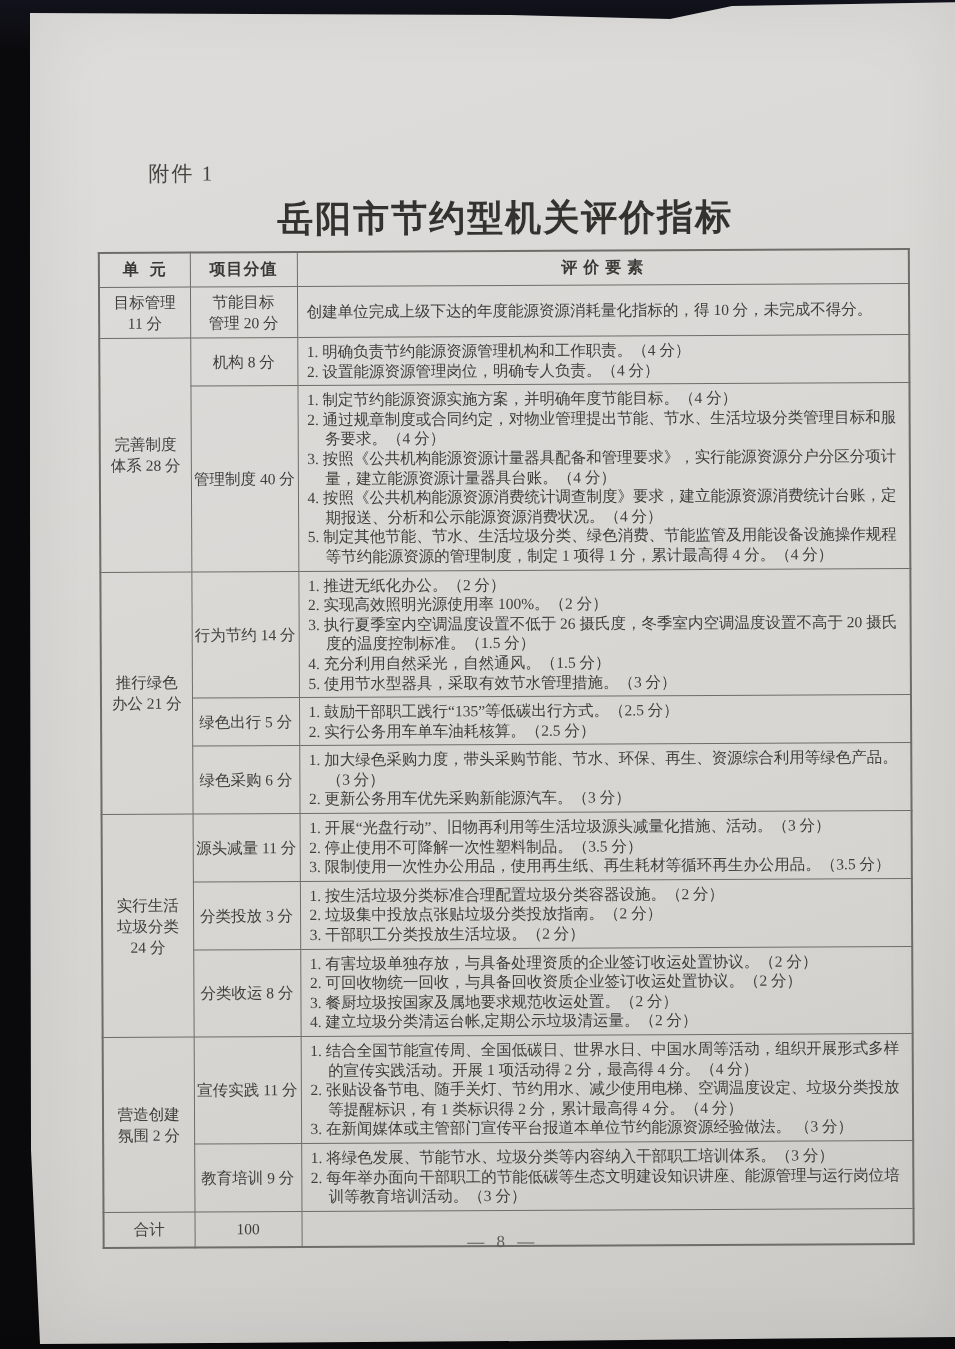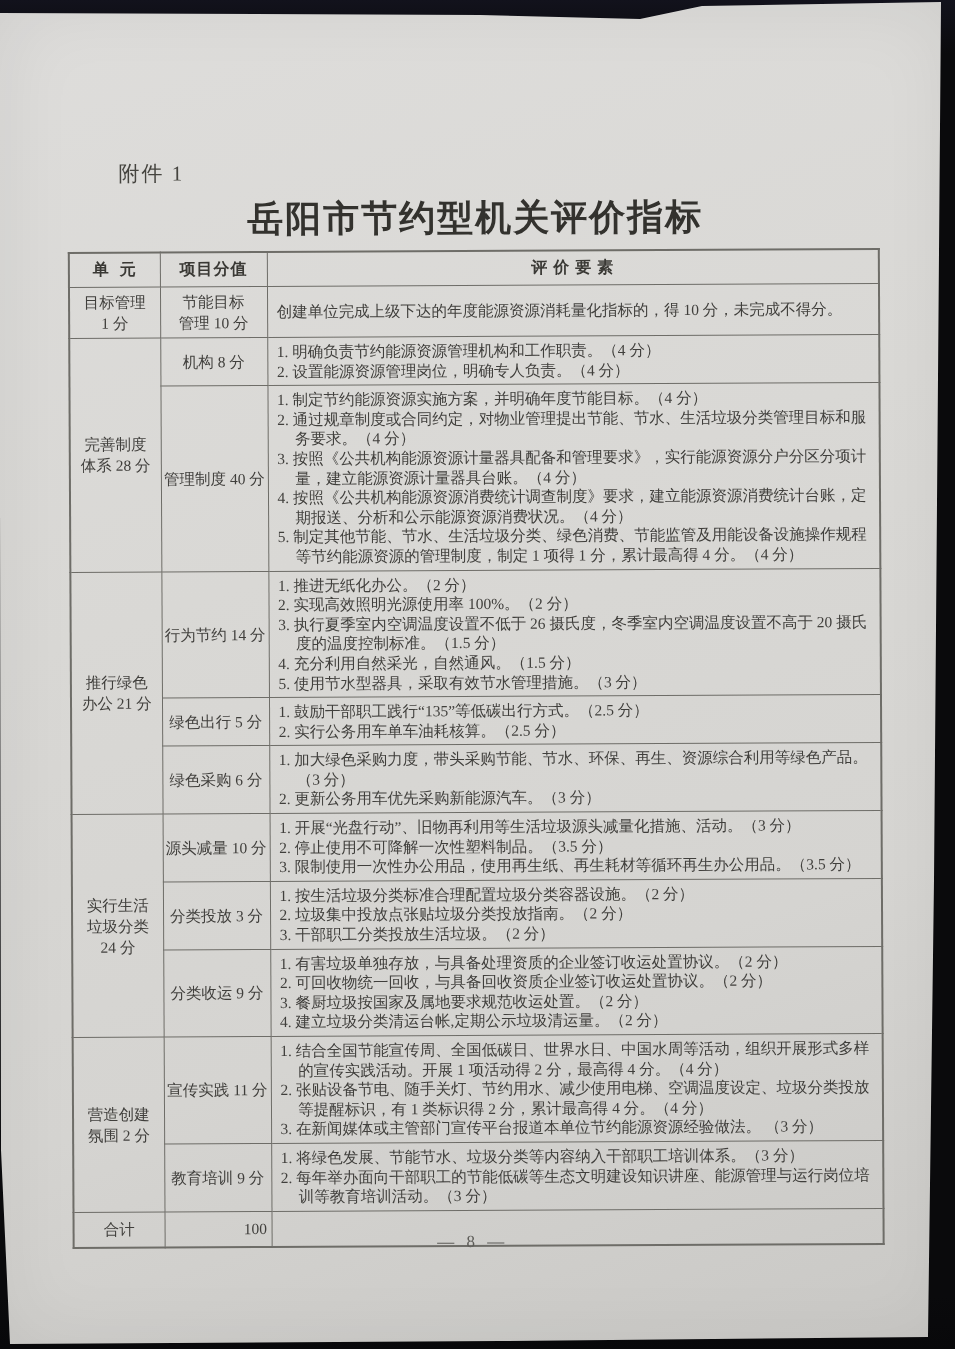--- a/index.html
+++ b/index.html
@@ -12,20 +12,21 @@
   }
   .scan-bg{
     position:absolute;inset:0;
     background:linear-gradient(180deg,#12121c 0%,#0a0a0c 4%,#0a0a0c 96%,#08080a 100%);
   }
   .paper{
     position:absolute;inset:0;
     background:linear-gradient(162deg,#dedddb 0%,#d9d8d5 40%,#d5d4d1 70%,#c9c8c5 100%);
     clip-path:polygon(0 13px,480px 15px,640px 19px,702px 6px,941px 2px,934px 880px,928px 1337px,500px 1341px,10px 1344px,1px 1150px,0 500px);
     box-shadow:inset 0 0 80px rgba(0,0,0,0.07);
+    margin-left:30px;
   }
   .sheet{
     position:absolute;inset:0;
     transform:rotate(-0.28deg);
     transform-origin:475px 700px;
     color:#3e3d3a;
   }
   .attachment{
     position:absolute;left:121px;top:158px;
     font-size:21px;letter-spacing:2px;color:#45443f;
@@ -67,21 +68,21 @@
   }
   td.criteria-cell{
     padding:4px 7px 4px 9px;
     line-height:19.6px;
   }
   .criteria-line{white-space:normal;}
   .criteria-line.hang{
     text-indent:-1.15em;
     padding-left:1.15em;
   }
-  td.total-value-cell{text-align:right;}
+  td.total-value-cell{text-align:center;}
   td.total-empty-cell{}
   tr.total-row td{height:26px;}
   .page-number{
     position:absolute;left:0;top:1232px;width:940px;
     text-align:center;font-size:17px;color:#5d5c58;letter-spacing:4px;
   }
 </style>
 </head>
 <body>
 
@@ -103,23 +104,23 @@
       <thead>
         <tr>
           <th>单  元</th>
           <th>项目分值</th>
           <th>评 价 要 素</th>
         </tr>
       </thead>
       <tbody id="table-body">
           <tr>
             <td class="unit-cell" rowspan="1">目标管理
-1 分</td>
+11 分</td>
             <td class="item-cell">节能目标
-管理 10 分</td>
+管理 20 分</td>
             <td class="criteria-cell">
               <div class="criteria-line">创建单位完成上级下达的年度能源资源消耗量化指标的，得 10 分，未完成不得分。</div>
             </td>
           </tr>
           <tr>
             <td class="unit-cell" rowspan="2">完善制度
 体系 28 分</td>
             <td class="item-cell">机构 8 分</td>
             <td class="criteria-cell">
               <div class="criteria-line hang">1. 明确负责节约能源资源管理机构和工作职责。（4 分）</div>
@@ -159,37 +160,37 @@
             <td class="item-cell">绿色采购 6 分</td>
             <td class="criteria-cell">
               <div class="criteria-line hang">1. 加大绿色采购力度，带头采购节能、节水、环保、再生、资源综合利用等绿色产品。（3 分）</div>
               <div class="criteria-line hang">2. 更新公务用车优先采购新能源汽车。（3 分）</div>
             </td>
           </tr>
           <tr>
             <td class="unit-cell" rowspan="3">实行生活
 垃圾分类
 24 分</td>
-            <td class="item-cell">源头减量 10 分</td>
+            <td class="item-cell">源头减量 11 分</td>
             <td class="criteria-cell">
               <div class="criteria-line hang">1. 开展“光盘行动”、旧物再利用等生活垃圾源头减量化措施、活动。（3 分）</div>
               <div class="criteria-line hang">2. 停止使用不可降解一次性塑料制品。（3.5 分）</div>
               <div class="criteria-line hang">3. 限制使用一次性办公用品，使用再生纸、再生耗材等循环再生办公用品。（3.5 分）</div>
             </td>
           </tr>
           <tr>
             <td class="item-cell">分类投放 3 分</td>
             <td class="criteria-cell">
               <div class="criteria-line hang">1. 按生活垃圾分类标准合理配置垃圾分类容器设施。（2 分）</div>
               <div class="criteria-line hang">2. 垃圾集中投放点张贴垃圾分类投放指南。（2 分）</div>
               <div class="criteria-line hang">3. 干部职工分类投放生活垃圾。（2 分）</div>
             </td>
           </tr>
           <tr>
-            <td class="item-cell">分类收运 9 分</td>
+            <td class="item-cell">分类收运 8 分</td>
             <td class="criteria-cell">
               <div class="criteria-line hang">1. 有害垃圾单独存放，与具备处理资质的企业签订收运处置协议。（2 分）</div>
               <div class="criteria-line hang">2. 可回收物统一回收，与具备回收资质企业签订收运处置协议。（2 分）</div>
               <div class="criteria-line hang">3. 餐厨垃圾按国家及属地要求规范收运处置。（2 分）</div>
               <div class="criteria-line hang">4. 建立垃圾分类清运台帐,定期公示垃圾清运量。（2 分）</div>
             </td>
           </tr>
           <tr>
             <td class="unit-cell" rowspan="2">营造创建
 氛围 2 分</td>

